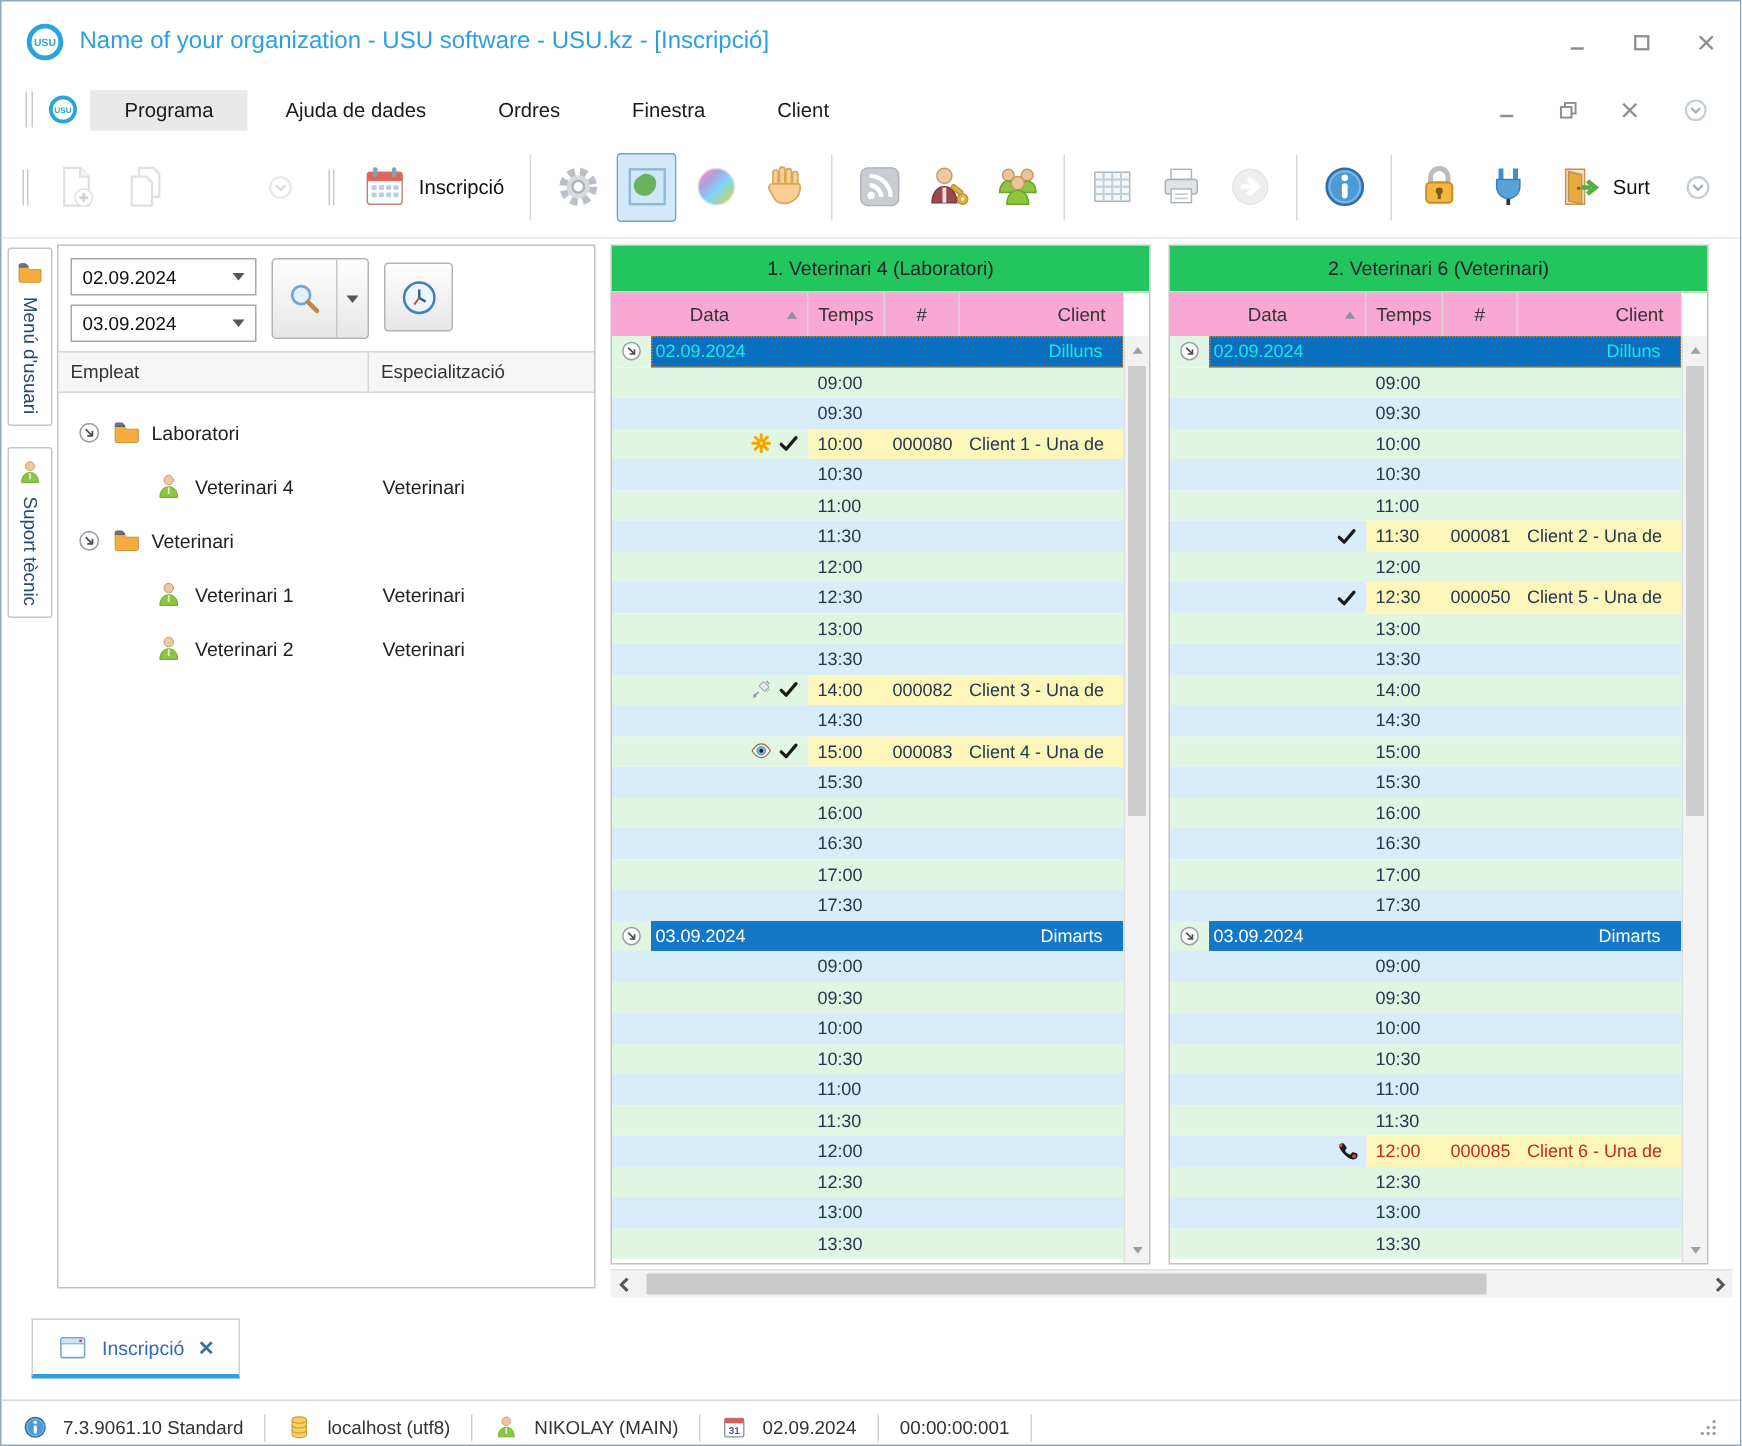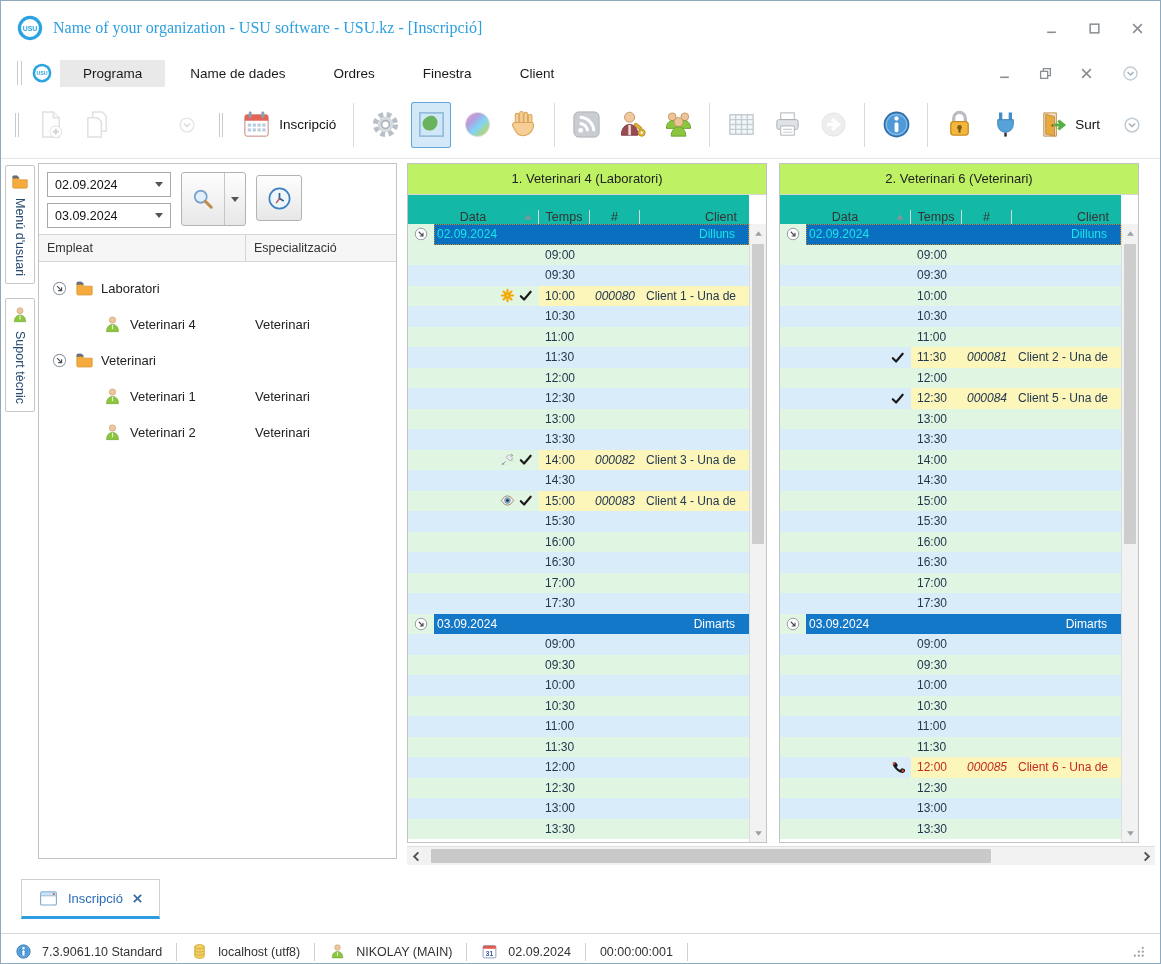--- a/index.html
+++ b/index.html
@@ -4,21 +4,21 @@
 <style>
   html,body{margin:0;padding:0;background:#e8eef3;}
   body{width:1161px;height:964px;position:relative;font-family:"Liberation Sans",sans-serif;-webkit-font-smoothing:antialiased;}
   .window{position:absolute;inset:0;background:#fff;border:1px solid #8fa9bd;box-sizing:border-box;overflow:hidden;}
   .icon{display:inline-flex;align-items:center;justify-content:center;line-height:0;}
   .icon svg{width:100%;height:100%;}
 
   
   .titlebar{position:absolute;left:0;top:0;right:0;height:54px;display:flex;align-items:center;padding:0 16px;box-sizing:border-box;gap:10px;}
   .titlebar .logo{width:26px;height:26px;}
-  .title-text{font-size:16px;color:#2d9fe0;white-space:nowrap;font-family:Liberation Serif, serif;}
+  .title-text{font-size:16px;color:#2d9fe0;white-space:nowrap;}
   .win-controls{margin-left:auto;display:flex;gap:30px;align-items:center;}
   .win-controls .icon{width:13px;height:13px;}
 
   
   .menubar{position:absolute;left:0;top:54px;right:0;height:36px;display:flex;align-items:center;padding:0 10px;box-sizing:border-box;gap:2px;}
   .grip{width:3px;height:24px;border-left:1px solid #c9c9c9;border-right:1px solid #c9c9c9;margin:0 6px;}
   .menubar .logo{width:20px;height:20px;margin:0 6px 0 2px;}
   .menu-item{padding:6px 23px;font-size:13.5px;color:#1a1a1a;cursor:default;white-space:nowrap;}
   .menu-item.active{background:#e9e9e9;}
   .mdi-controls{margin-left:auto;display:flex;gap:28px;align-items:center;padding-right:10px;}
@@ -72,36 +72,36 @@
   .te-row{height:36px;display:flex;align-items:center;gap:8px;padding-left:64px;position:relative;}
   .te-row .pers{width:19px;height:19px;}
   .te-name{font-size:13px;color:#222;}
   .te-spec{position:absolute;left:216px;font-size:13px;color:#222;}
 
   
   .sched-wrap{position:absolute;left:406px;top:4px;width:748px;height:702px;}
   .sched-panel{position:absolute;top:0;width:360px;height:680px;border:1px solid #c3c3c3;box-sizing:border-box;background:#fff;}
   .sched-panel.p0{left:0;}
   .sched-panel.p1{left:372px;}
-  .sp-title{height:30px;line-height:30px;text-align:center;font-size:13px;color:#222;background:#bef264;border-bottom:1px solid #d6d6d6;}
-  .sp-cols{display:flex;height:30px;background:#14b8a6;border-bottom:1px solid #c6c6c6;font-size:12.5px;color:#333;box-sizing:border-box;width:341px;align-items:flex-end;}
+  .sp-title{height:30px;line-height:30px;text-align:center;font-size:13px;color:#222;background:#22c55e;border-bottom:1px solid #d6d6d6;}
+  .sp-cols{display:flex;height:30px;background:#f9a8d4;border-bottom:1px solid #c6c6c6;font-size:12.5px;color:#333;box-sizing:border-box;width:341px;}
   .sp-cols .cell{display:flex;align-items:center;box-sizing:border-box;border-right:1px solid #d6d6d6;}
   .col-data{width:131px;justify-content:center;position:relative;}
   .col-data .sort{position:absolute;right:5px;width:10px;height:10px;}
   .col-temps{width:51px;justify-content:center;}
   .col-num{width:50px;justify-content:center;}
   .col-client{flex:1;justify-content:flex-end;padding-right:12px;border-right:none !important;}
   .sp-body{position:absolute;left:0;top:60px;bottom:0;width:341px;overflow:hidden;font-size:12px;color:#22384e;}
   .srow{display:flex;height:20.5px;align-items:center;}
   .tint-g{background:#e1f5e3;}
   .tint-b{background:#d9ecf9;}
   .c-data{width:131px;height:100%;display:flex;align-items:center;justify-content:flex-end;gap:3px;padding-right:6px;box-sizing:border-box;}
   .c-data .icon{width:15px;height:15px;}
   .c-temps{width:51px;padding-left:6px;box-sizing:border-box;}
-  .c-num{width:50px;text-align:center;font-style:italic;}
+  .c-num{width:50px;text-align:center;}
   .c-client{flex:1;padding-left:6px;white-space:nowrap;overflow:hidden;box-sizing:border-box;}
   .appt .c-temps,.appt .c-num,.appt .c-client{background:#fcf6bb;height:100%;display:flex;align-items:center;}
   .appt .c-num{justify-content:center;}
   .appt.red{color:#c32a1e;}
   .date-row .c-slot{width:26px;height:100%;display:flex;align-items:center;justify-content:center;}
   .date-row .c-slot .icon{width:16px;height:16px;}
   .date-band{flex:1;height:100%;display:flex;align-items:center;background:#1478c8;color:#fff;padding-left:3px;box-sizing:border-box;}
   .date-band.sel{background:#0a6fbf;color:#17e7e9;outline:1px dotted #c9861f;outline-offset:-1px;}
   .date-band .day{margin-left:auto;padding-right:14px;}
   .sp-vscroll{position:absolute;right:0;top:60px;bottom:0;width:17px;background:#f2f2f2;border-left:1px solid #dddddd;box-sizing:border-box;}
@@ -165,21 +165,21 @@
 
   <div class="menubar">
     <span class="grip"></span>
     <span class="icon logo">
         <svg viewBox="0 0 32 32">
           <circle cx="16" cy="16" r="13" fill="#fff" stroke="#2aa3e0" stroke-width="4"></circle>
           <text x="16" y="19.5" font-size="8.5" font-weight="bold" fill="#2aa3e0" text-anchor="middle" font-family="Liberation Sans,sans-serif">USU</text>
         </svg>
       </span>
     <span class="menu-item active">Programa</span>
-    <span class="menu-item">Name de dades</span>
+    <span class="menu-item">Ajuda de dades</span>
     <span class="menu-item">Ordres</span>
     <span class="menu-item">Finestra</span>
     <span class="menu-item">Client</span>
     <div class="mdi-controls">
       <span class="icon">
           <svg viewBox="0 0 12 12">
             <path d="M2 9.5h8" stroke="#8a8f94" stroke-width="1.5"></path>
           </svg>
         </span>
       <span class="icon">
@@ -843,21 +843,21 @@
               </div>
               <div class="srow appt">
                 <span class="c-data tint-b">
                   <span class="icon">
                     <svg viewBox="0 0 32 32">
                       <path d="M6 17.5l7 7L27 8" fill="none" stroke="#1a1a1a" stroke-width="4.6" stroke-linecap="round" stroke-linejoin="round"></path>
                     </svg>
                   </span>
                 </span>
                 <span class="c-temps">12:30</span>
-                <span class="c-num">000084</span>
+                <span class="c-num">000050</span>
                 <span class="c-client">Client 5 - Una de</span>
               </div>
               <div class="srow tint-g">
                 <span class="c-data"></span>
                 <span class="c-temps">13:00</span>
               </div>
               <div class="srow tint-b">
                 <span class="c-data"></span>
                 <span class="c-temps">13:30</span>
               </div>

